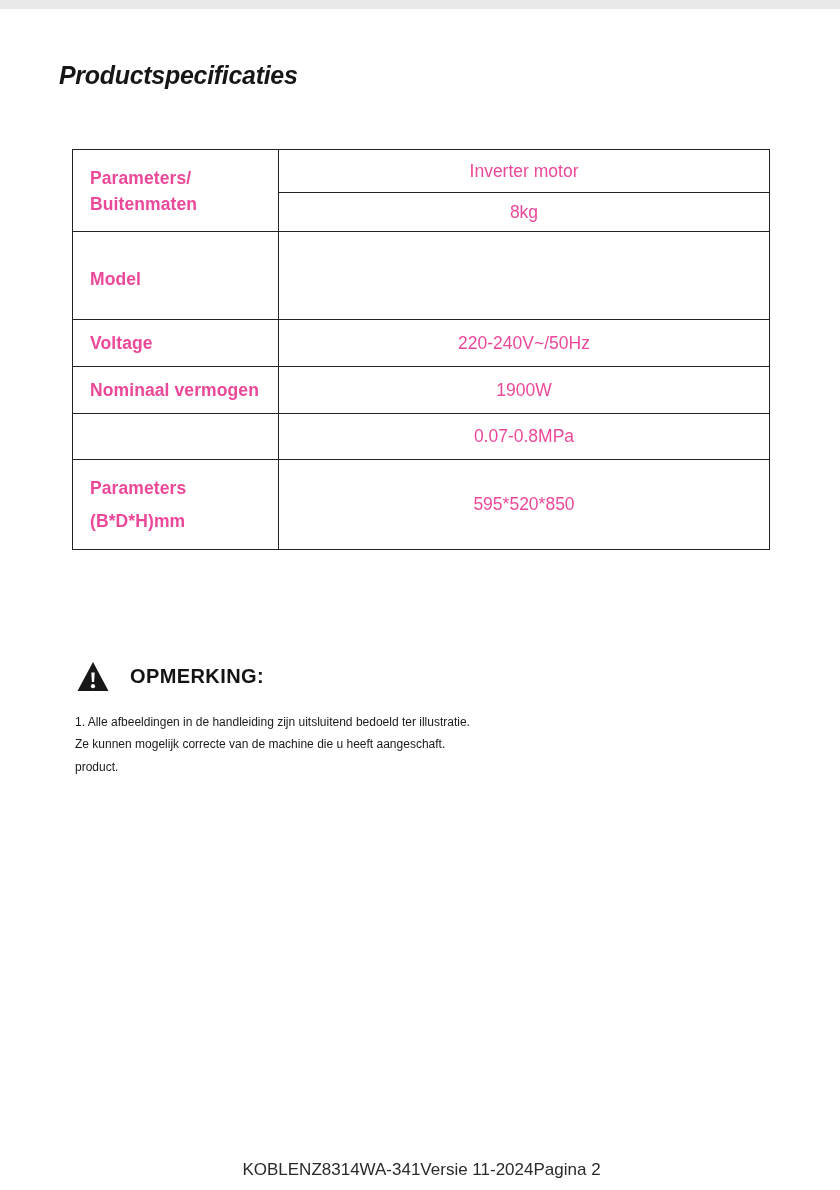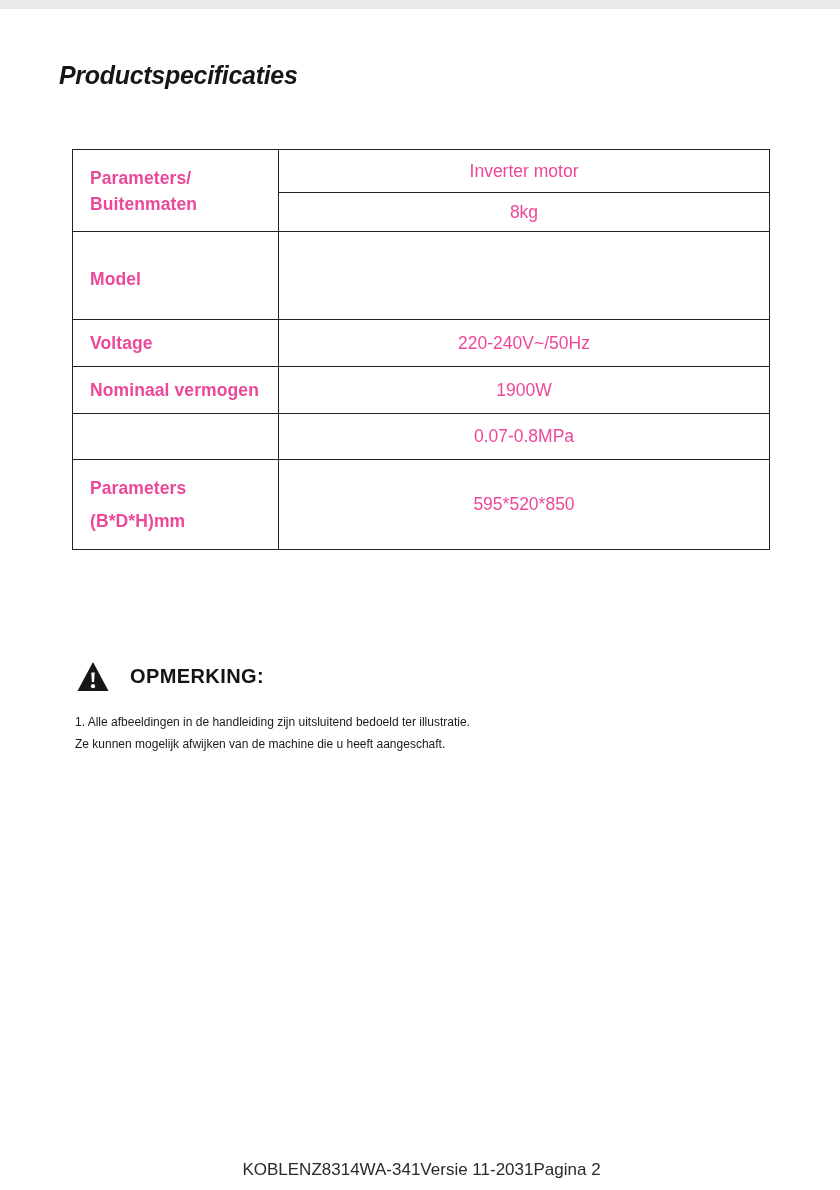--- a/index.html
+++ b/index.html
@@ -156,22 +156,23 @@
         <path d="M17 2 L32.5 31 L1.5 31 Z" fill="#171717"></path>
         <path d="M15.3 12.5 h3.4 l-0.6 9.4 h-2.2 Z" fill="#ffffff"></path>
         <circle cx="17" cy="26.2" r="2.1" fill="#ffffff"></circle>
       </svg>
     </span>
     <span class="heading-text">OPMERKING:</span>
   </div>
 
   <div class="note-body">
     <div class="note-line">1. Alle afbeeldingen in de handleiding zijn uitsluitend bedoeld ter illustratie.</div>
-    <div class="note-line">Ze kunnen mogelijk afwijken van de machine die u heeft aangeschaft.</div>
+    <div class="note-line">Ze kunnen mogelijk correcte van de machine die u heeft aangeschaft.</div>
+    <div class="note-line">product.</div>
   </div>
 
   <div class="footer">
     <span>KOBLENZ8314WA-341</span>
-    <span>Versie 11-2031</span>
+    <span>Versie 11-2024</span>
     <span>Pagina 2</span>
   </div>
 
 </div>
 
 </body></html>

